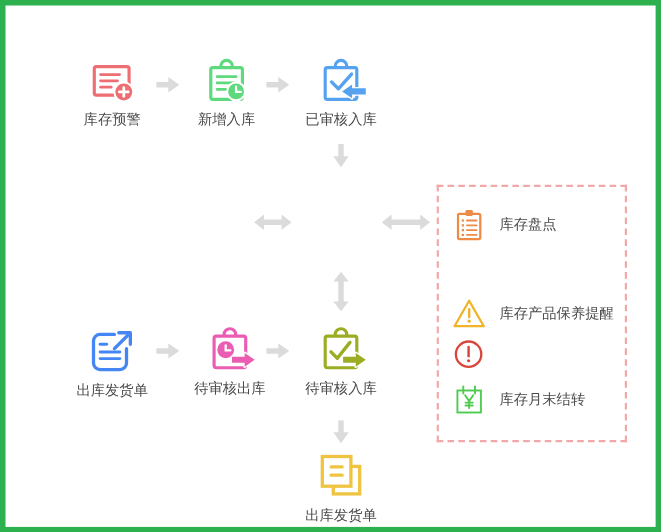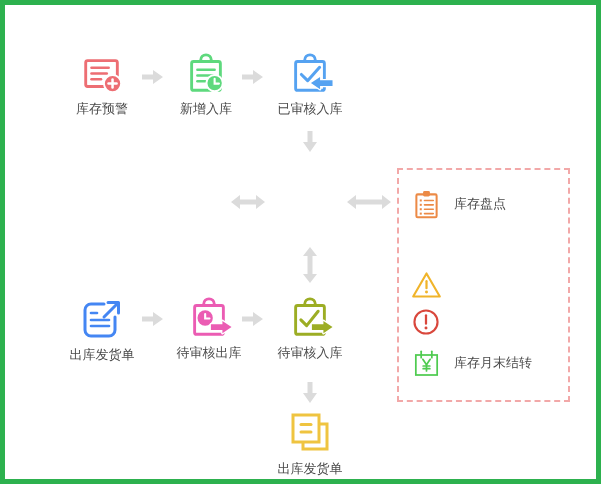--- a/index.html
+++ b/index.html
@@ -218,20 +218,21 @@
 
 
     <div class="prow" style="top:100px">
       <span class="pi" style="color: rgb(240, 180, 42);">
         <svg width="31" height="28" viewBox="0 0 44 40">
           <path d="M22 3.5 L41 36.5 H3 Z" fill="none" stroke="currentColor" stroke-width="3" stroke-linejoin="round"></path>
           <line x1="22" y1="14.5" x2="22" y2="24.5" stroke="currentColor" stroke-width="3.2" stroke-linecap="round"></line>
           <circle cx="22" cy="30" r="2.1" fill="currentColor"></circle>
         </svg>
       </span>
+      <span class="pl">库存产品保养提醒</span>
     </div>
 
     <div class="prow" style="top:137px">
       <span class="pi" style="color: rgb(217, 71, 60);">
         <svg width="28" height="28" viewBox="0 0 40 40">
           <circle cx="20" cy="20" r="16.5" fill="none" stroke="currentColor" stroke-width="3"></circle>
           <line x1="20" y1="10.5" x2="20" y2="22.5" stroke="currentColor" stroke-width="3.2" stroke-linecap="round"></line>
           <circle cx="20" cy="28.5" r="2.1" fill="currentColor"></circle>
         </svg>
       </span>

